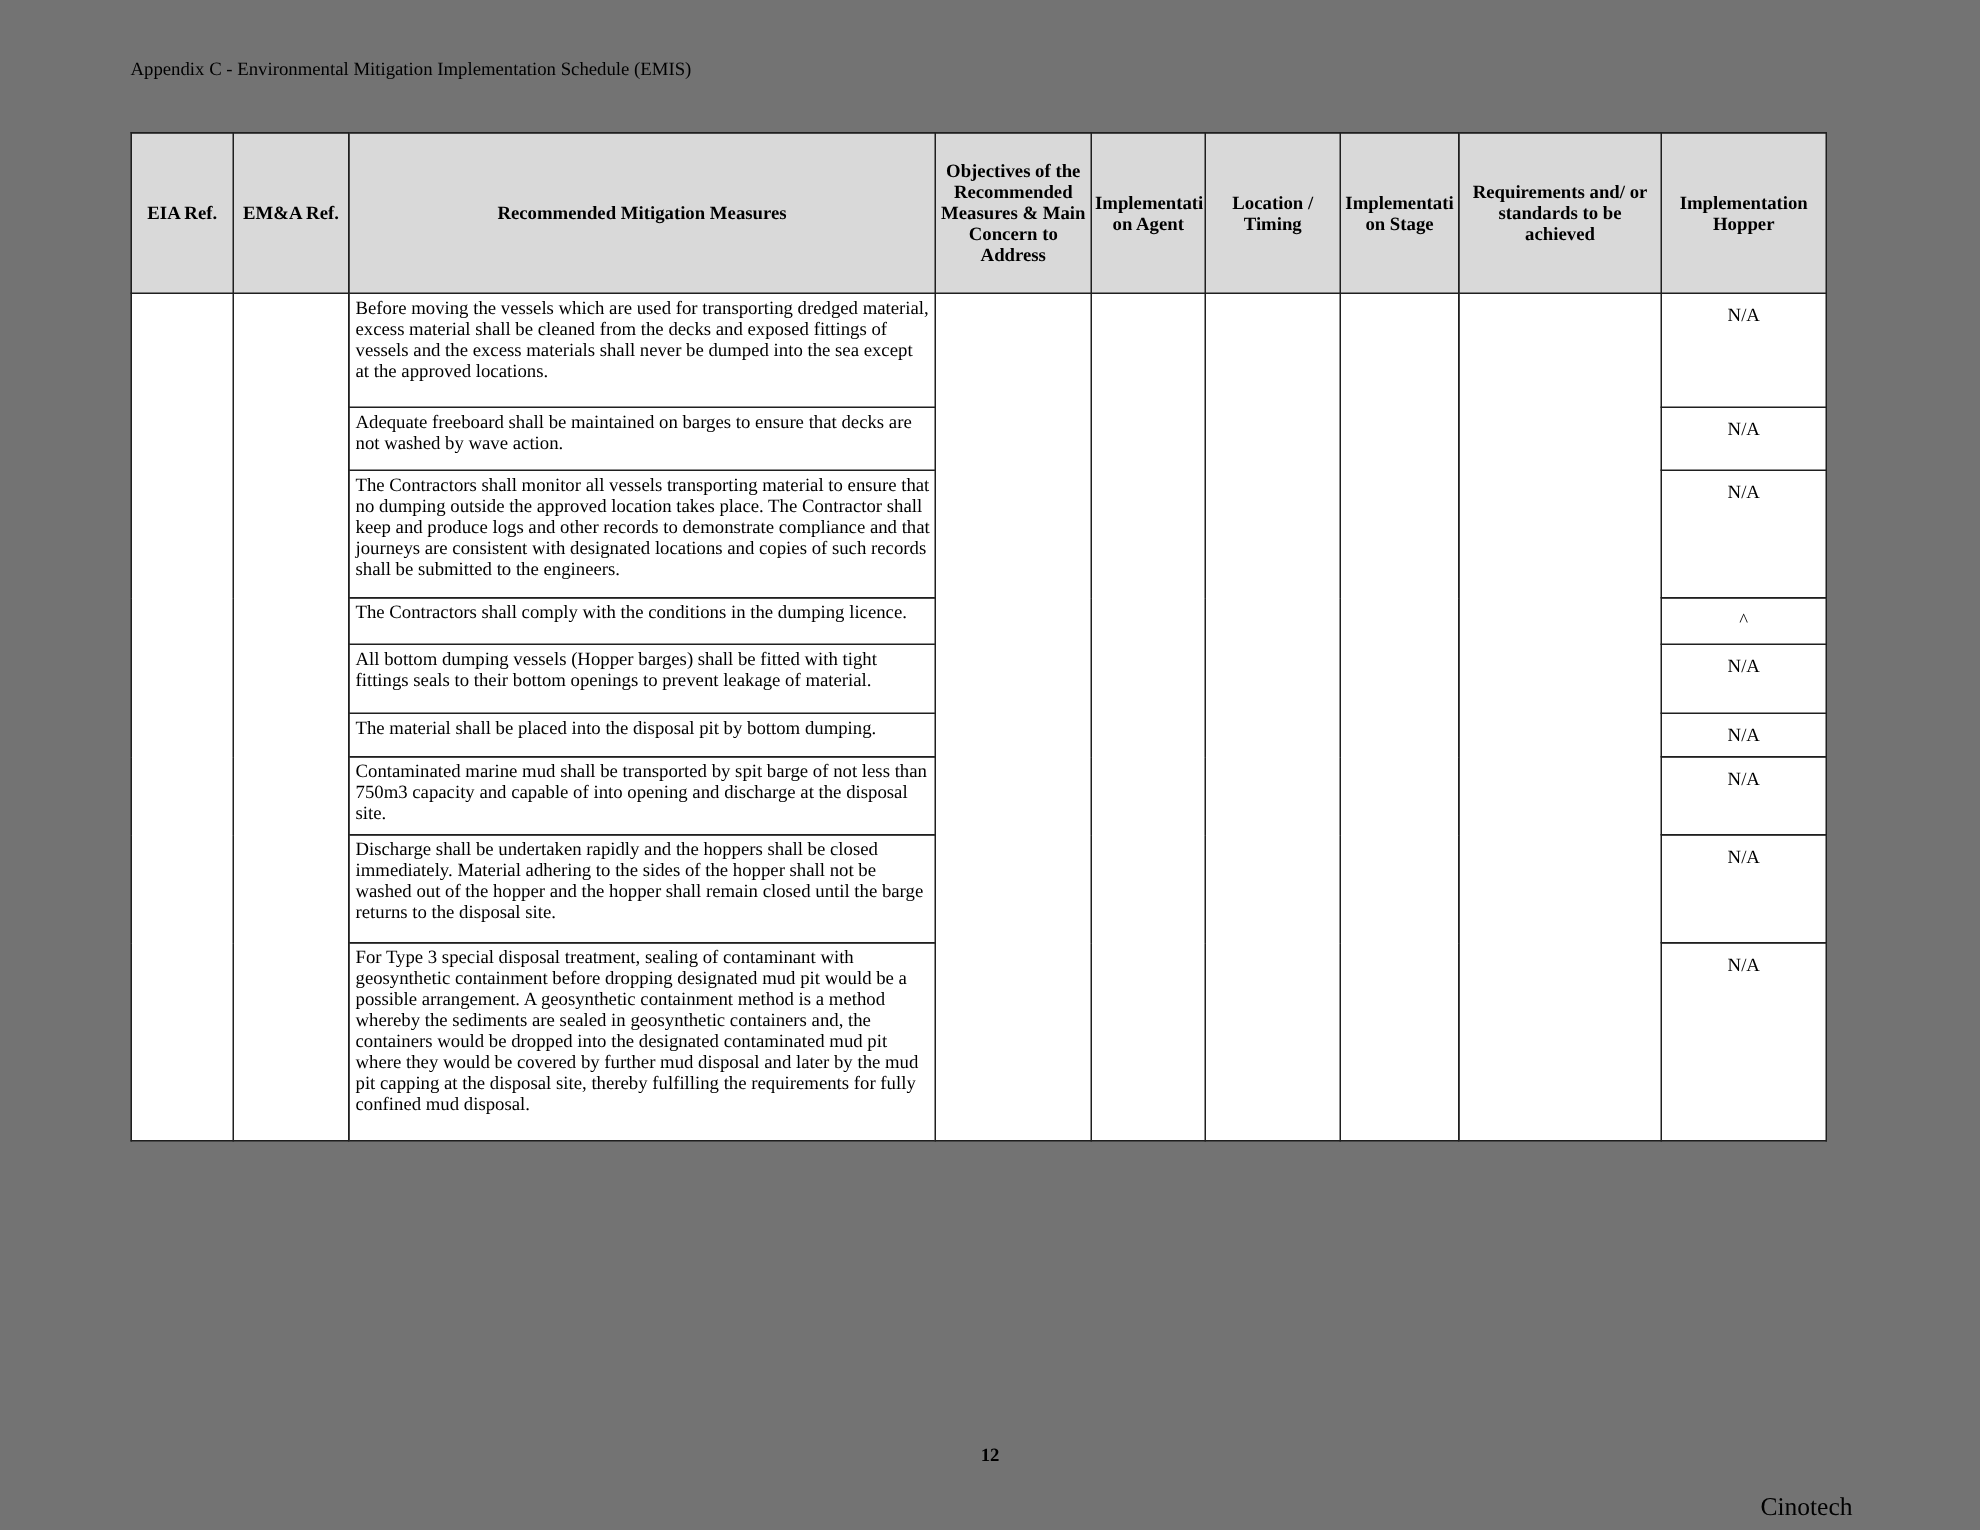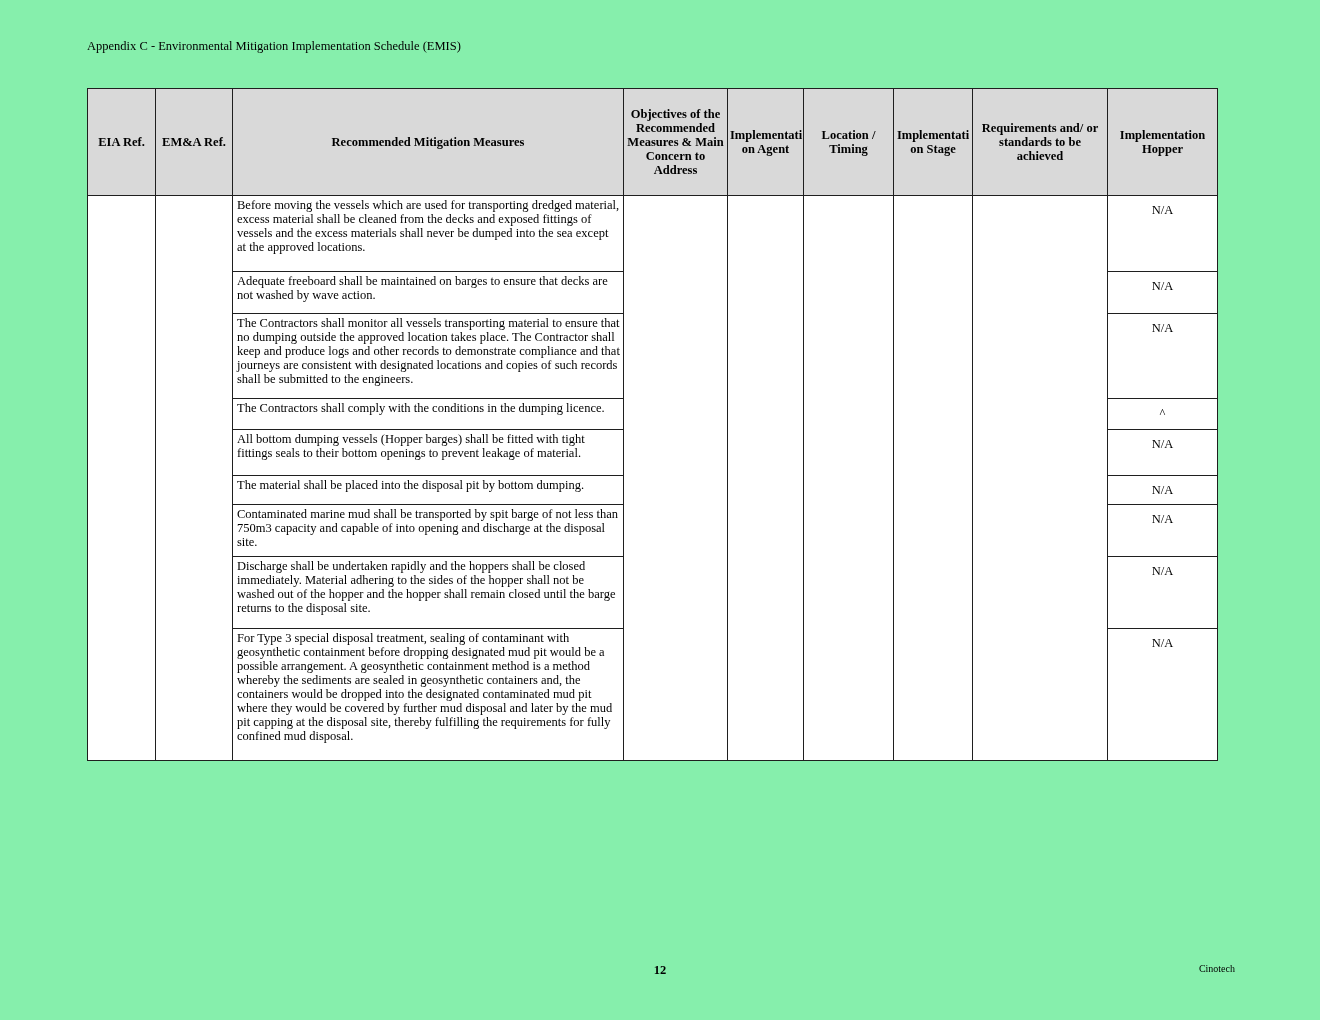--- a/index.html
+++ b/index.html
@@ -1,17 +1,17 @@
 <!DOCTYPE html>
 <html><head>
 <meta charset="utf-8">
 <style>
   html,body{margin:0;padding:0;background:#ffffff;}
   .page{
-    position:relative;width:1320px;height:1020px;background:#86efac;
+    position:relative;width:1320px;height:1020px;background:#737373;
     font-family:"Liberation Serif", serif;color:#000;overflow:hidden;
   }
   .doc-title{position:absolute;left:87px;top:39px;font-size:12.5px;white-space:nowrap;}
 
   table.emis{
     position:absolute;left:87px;top:88px;width:1130px;
     border-collapse:collapse;table-layout:fixed;
   }
   .emis th,.emis td{border:1.5px solid #1f1f1f;overflow:hidden;}
   .emis th{
@@ -28,21 +28,21 @@
   tbody tr:nth-child(2){height:42px;}
   tbody tr:nth-child(3){height:85px;}
   tbody tr:nth-child(4){height:31px;}
   tbody tr:nth-child(5){height:46px;}
   tbody tr:nth-child(6){height:29px;}
   tbody tr:nth-child(7){height:52px;}
   tbody tr:nth-child(8){height:72px;}
   tbody tr:nth-child(9){height:132px;}
 
   .page-number{position:absolute;top:963px;left:0;width:100%;text-align:center;font-size:12.5px;font-weight:bold;}
-  .brand{position:absolute;top:963px;right:85px;font-size:10px;}
+  .brand{position:absolute;top:995px;right:85px;font-size:17px;}
 </style>
 </head>
 <body>
 
 <div class="page">
 
   <div class="doc-title">Appendix C - Environmental Mitigation Implementation Schedule (EMIS)</div>
 
   <table class="emis">
     <colgroup>

